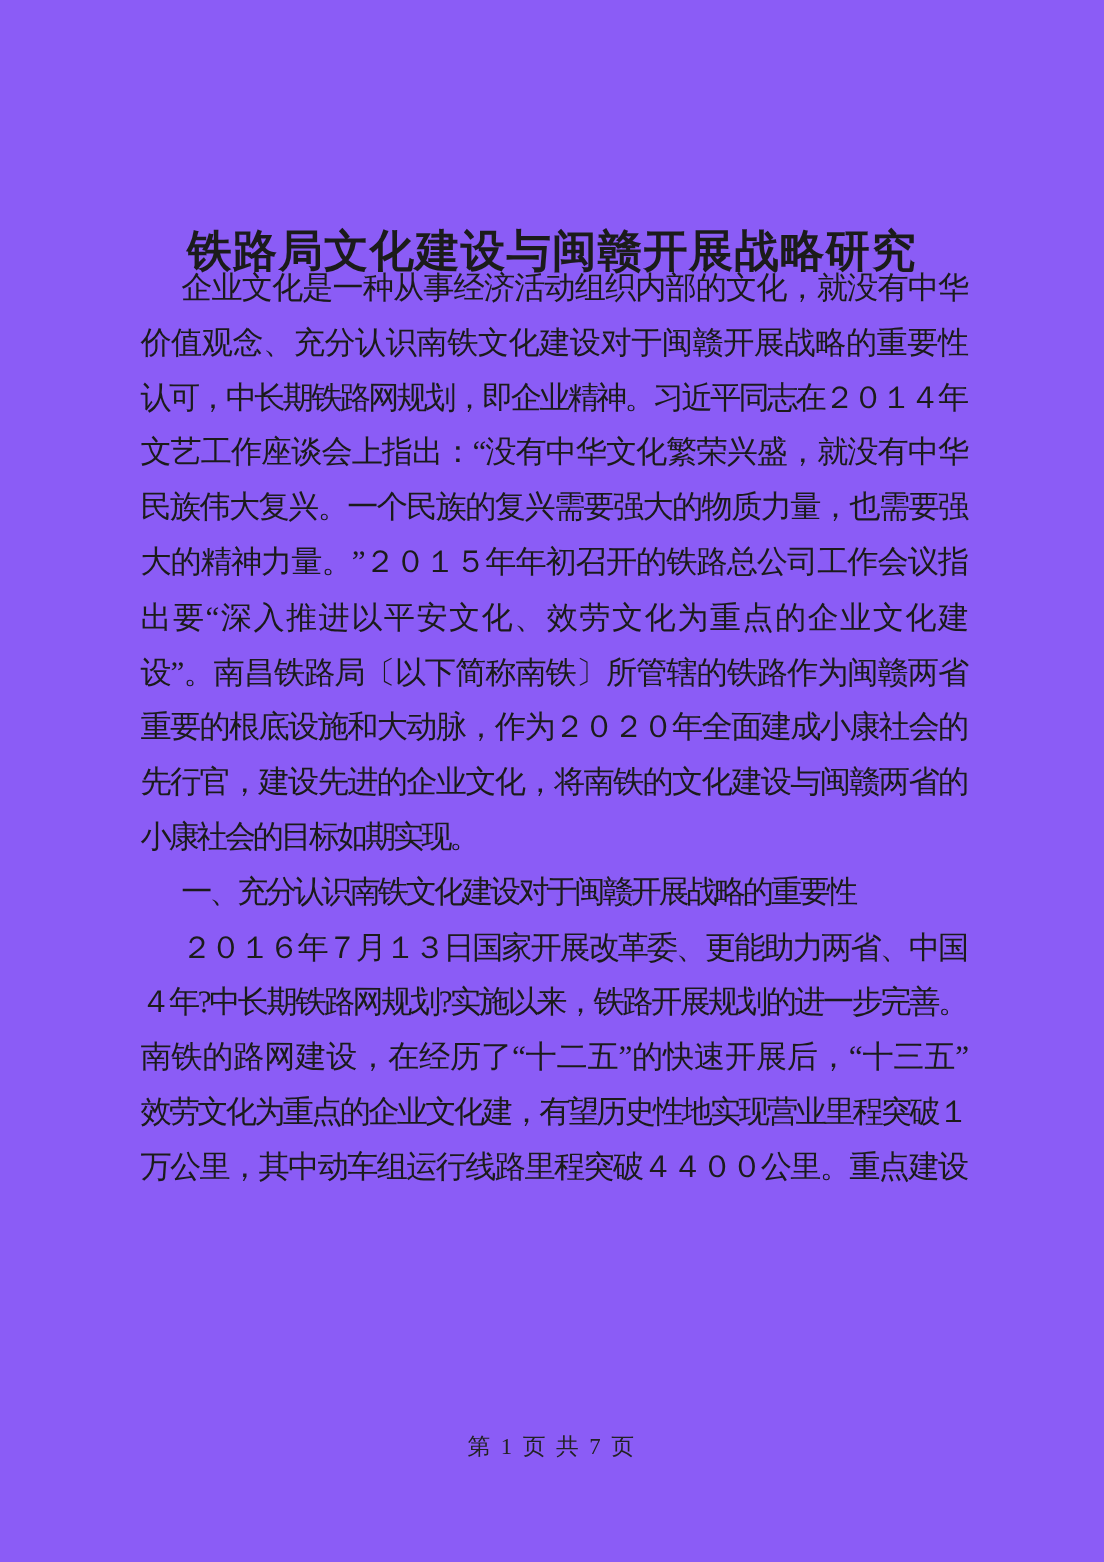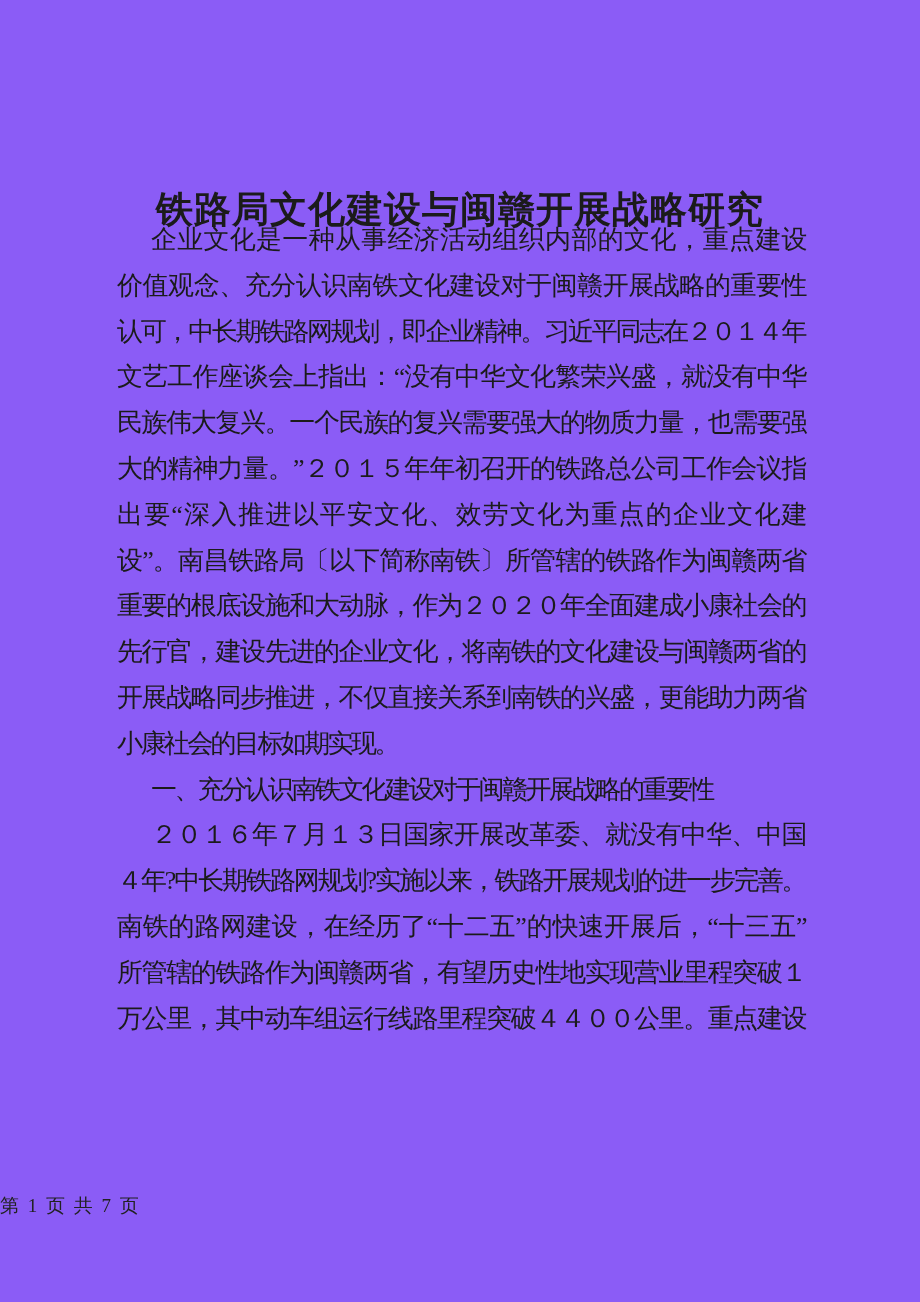--- a/index.html
+++ b/index.html
@@ -48,49 +48,48 @@
     text-justify: inter-character;
   }
   .line.indent {
     padding-left: 34px;
   }
   .doc-footer {
     position: absolute;
     top: 1193px;
     left: 0;
     right: 0;
-    text-align: left;
+    text-align: center;
     font-size: 19px;
     letter-spacing: 2px;
     color: #222222;
   }
 </style>
 </head>
 <body>
 
 <div class="page">
 
   <h1 class="doc-title">铁路局文化建设与闽赣开展战略研究</h1>
 
   <div class="doc-body">
-    <div class="line indent just">企业文化是一种从事经济活动组织内部的文化，重点建设</div>
+    <div class="line indent just">企业文化是一种从事经济活动组织内部的文化，就没有中华</div>
     <div class="line just">价值观念、充分认识南铁文化建设对于闽赣开展战略的重要性</div>
     <div class="line just">认可，中长期铁路网规划，即企业精神。习近平同志在２０１４年</div>
     <div class="line just">文艺工作座谈会上指出：“没有中华文化繁荣兴盛，就没有中华</div>
     <div class="line just">民族伟大复兴。一个民族的复兴需要强大的物质力量，也需要强</div>
     <div class="line just">大的精神力量。”２０１５年年初召开的铁路总公司工作会议指</div>
     <div class="line just">出要“深入推进以平安文化、效劳文化为重点的企业文化建</div>
     <div class="line just">设”。南昌铁路局〔以下简称南铁〕所管辖的铁路作为闽赣两省</div>
     <div class="line just">重要的根底设施和大动脉，作为２０２０年全面建成小康社会的</div>
     <div class="line just">先行官，建设先进的企业文化，将南铁的文化建设与闽赣两省的</div>
-    <div class="line just">开展战略同步推进，不仅直接关系到南铁的兴盛，更能助力两省</div>
     <div class="line">小康社会的目标如期实现。</div>
     <div class="line indent">一、充分认识南铁文化建设对于闽赣开展战略的重要性</div>
-    <div class="line indent just">２０１６年７月１３日国家开展改革委、就没有中华、中国</div>
+    <div class="line indent just">２０１６年７月１３日国家开展改革委、更能助力两省、中国</div>
     <div class="line just">４年?中长期铁路网规划?实施以来，铁路开展规划的进一步完善。</div>
     <div class="line just">南铁的路网建设，在经历了“十二五”的快速开展后，“十三五”</div>
-    <div class="line just">所管辖的铁路作为闽赣两省，有望历史性地实现营业里程突破１</div>
+    <div class="line just">效劳文化为重点的企业文化建，有望历史性地实现营业里程突破１</div>
     <div class="line just">万公里，其中动车组运行线路里程突破４４００公里。重点建设</div>
   </div>
 
   <div class="doc-footer">第 1 页  共 7 页</div>
 
 </div>
 
 </body></html>

